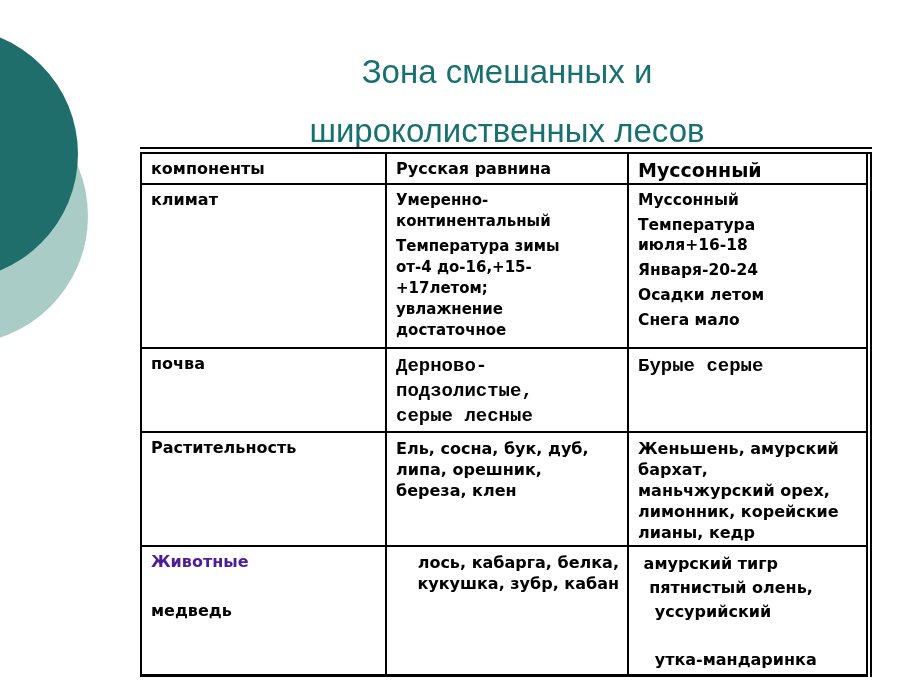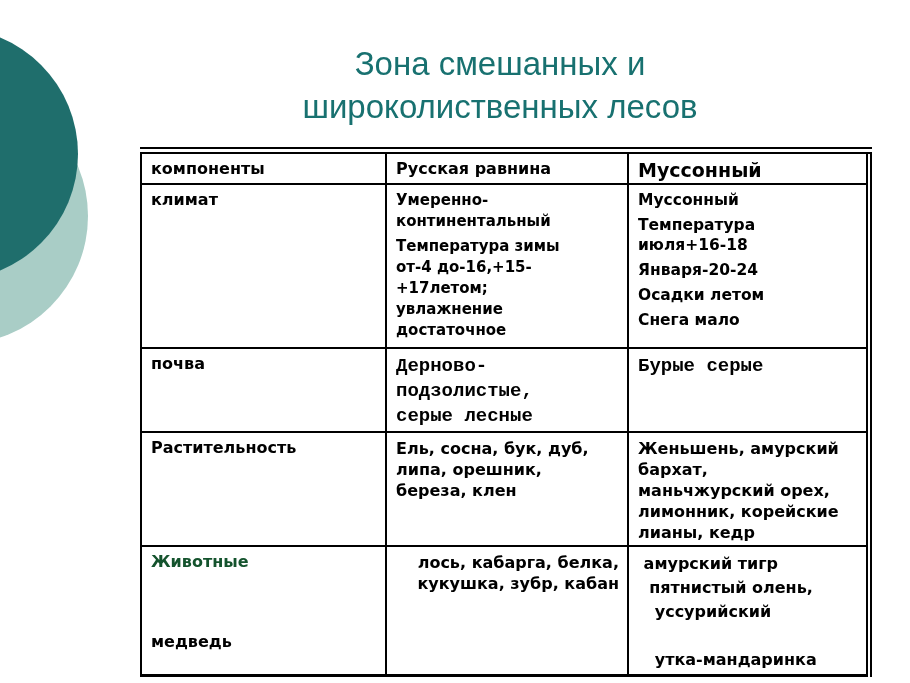--- a/index.html
+++ b/index.html
@@ -24,27 +24,27 @@
   .circle-dark {
     left: -174px; top: 28px;
     width: 252px; height: 252px;
     background: #1f6e6c;
     z-index: 2;
   }
 
   
   .title {
     position: absolute;
-    left: 110px; top: 42px;
+    left: 117px; top: 42px;
     width: 780px;
     z-index: 3;
     text-align: center;
     font-family: "Liberation Sans", sans-serif;
     font-size: 33px;
-    line-height: 43px;
+    line-height: 59px;
     color: #187170;
     white-space: pre-line;
   }
 
   
   table.cmp {
     position: absolute;
     left: 140px; top: 147px;
     width: 728px;
     z-index: 3;
@@ -57,21 +57,21 @@
     border-left: 2px solid #000;
   }
   table.cmp td {
     border: 2px solid #000;
     vertical-align: top;
     padding: 5px 8px 2px 9px;
     font-weight: bold;
     color: #000;
   }
 
-  .teal { color: #14532d; }
+  .teal { color: #4c1d95; }
 
   tr.hdr      { height: 33px; padding-left: 46px; }
   tr.r-climate{ height: 158px; }
   tr.r-soil   { height: 83px; padding-left: 37px; }
   tr.r-veg    { height: 109px; }
   tr.r-animal { height: 124px; }
 
   td.hdr-cell   { font-size: 16px; }
   td.hdr-cell-lg{ font-size: 19px; }
 
@@ -97,21 +97,21 @@
   td.veg-cell { font-size: 16px; line-height: 21px; padding-top: 4px; }
 
   td.animal-rp {
     font-size: 16px;
     line-height: 21px;
     text-align: right;
     padding-top: 6px;
   }
   td.animal-pr { font-size: 16px; line-height: 24px; margin-top: 17px; }
 
-  .animal-extra { margin-top: 61px; color: #000; font-size: 16px; }
+  .animal-extra { margin-top: 30px; color: #000; font-size: 16px; }
 </style>
 </head>
 <body>
 
 <div class="slide">
 
   <div class="circle circle-light"></div>
   <div class="circle circle-dark"></div>
 
   <div class="title">Зона смешанных и

